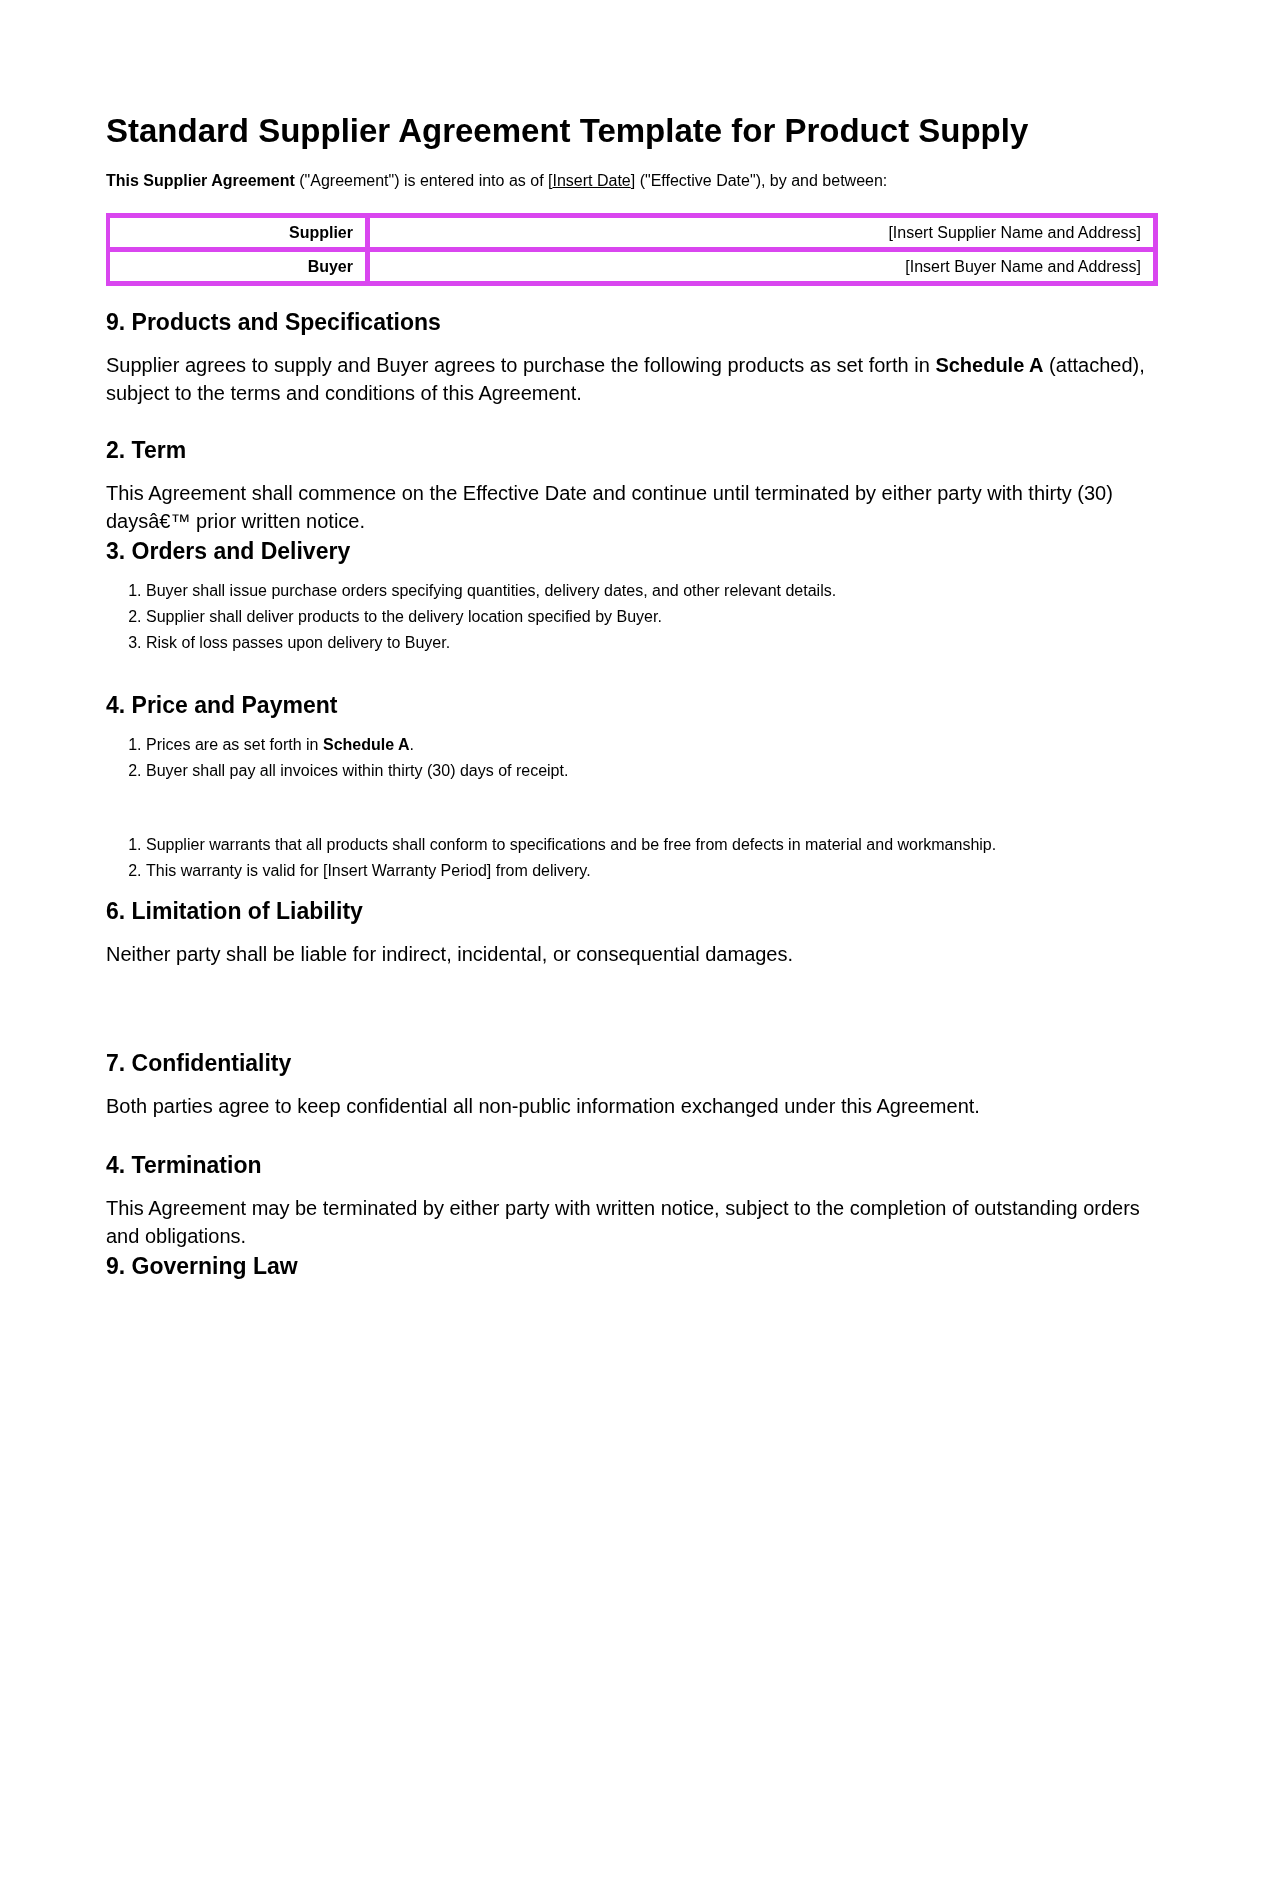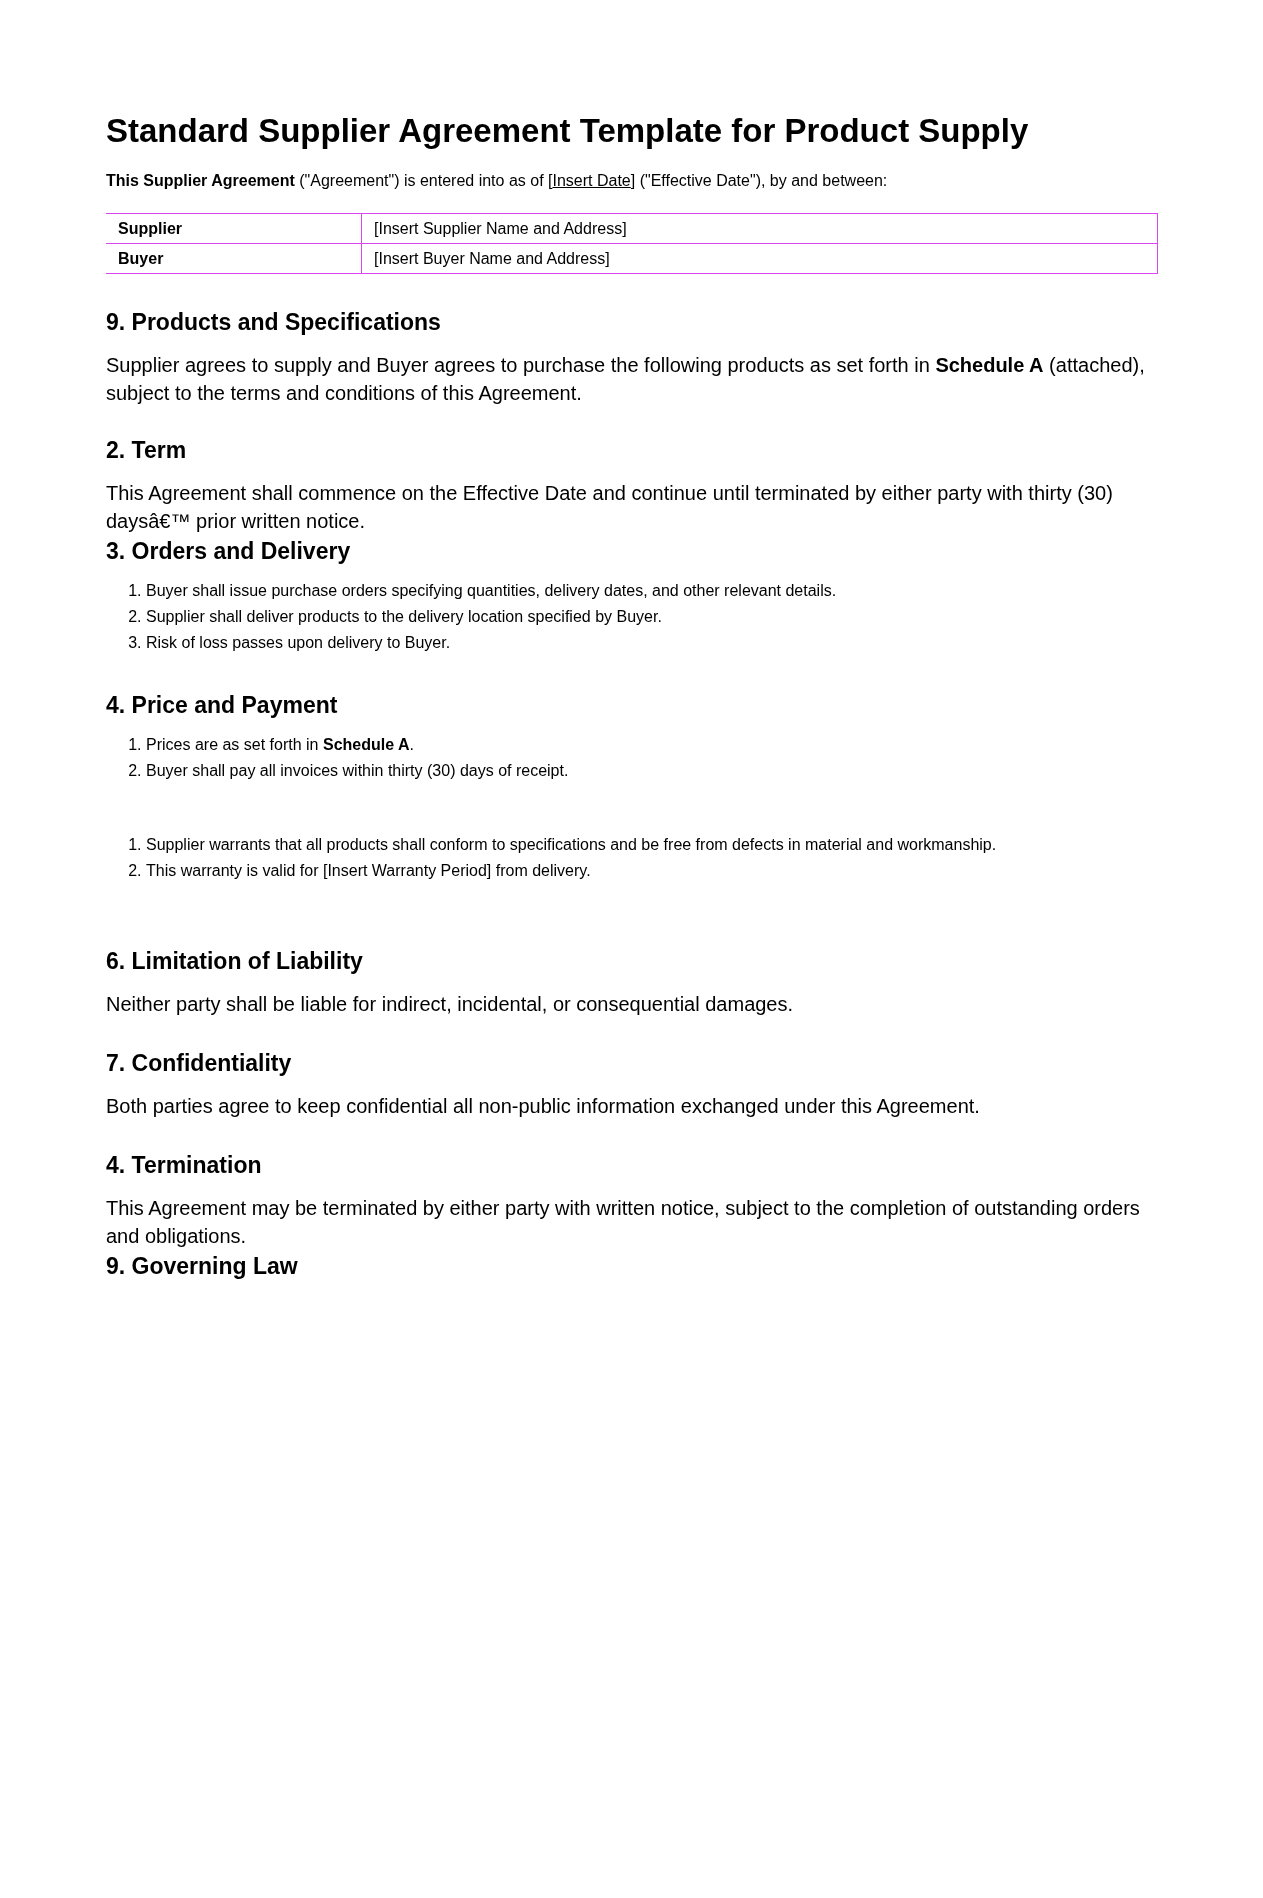--- a/index.html
+++ b/index.html
@@ -44,24 +44,25 @@
   .intro .u { text-decoration: underline; }
   table.parties {
     position: absolute;
     top: 213px;
     left: -1px;
     width: 1053px;
     border-collapse: collapse;
     font-size: 16px;
   }
   table.parties td {
-    border: 1px solid #d946ef;
+    border: 5px solid #d946ef;
     height: 29px;
     padding: 0 12px;
     vertical-align: middle;
+    text-align: right;
   }
   table.parties td.label {
     width: 231px;
     font-weight: bold;
   }
   .section {
     position: absolute;
     left: 0;
     width: 1052px;
   }
@@ -137,21 +138,21 @@
     </ol>
   </div>
 
   <div class="section" style="top:819px;">
     <ol>
       <li>Supplier warrants that all products shall conform to specifications and be free from defects in material and workmanship.</li>
       <li>This warranty is valid for [Insert Warranty Period] from delivery.</li>
     </ol>
   </div>
 
-  <div class="section" style="top:947px;">
+  <div class="section" style="top:897px;">
     <h2>6. Limitation of Liability</h2>
     <p>Neither party shall be liable for indirect, incidental, or consequential damages.</p>
   </div>
 
   <div class="section" style="top:1049px;">
     <h2>7. Confidentiality</h2>
     <p>Both parties agree to keep confidential all non-public information exchanged under this Agreement.</p>
   </div>
 
   <div class="section" style="top:1151px;">

